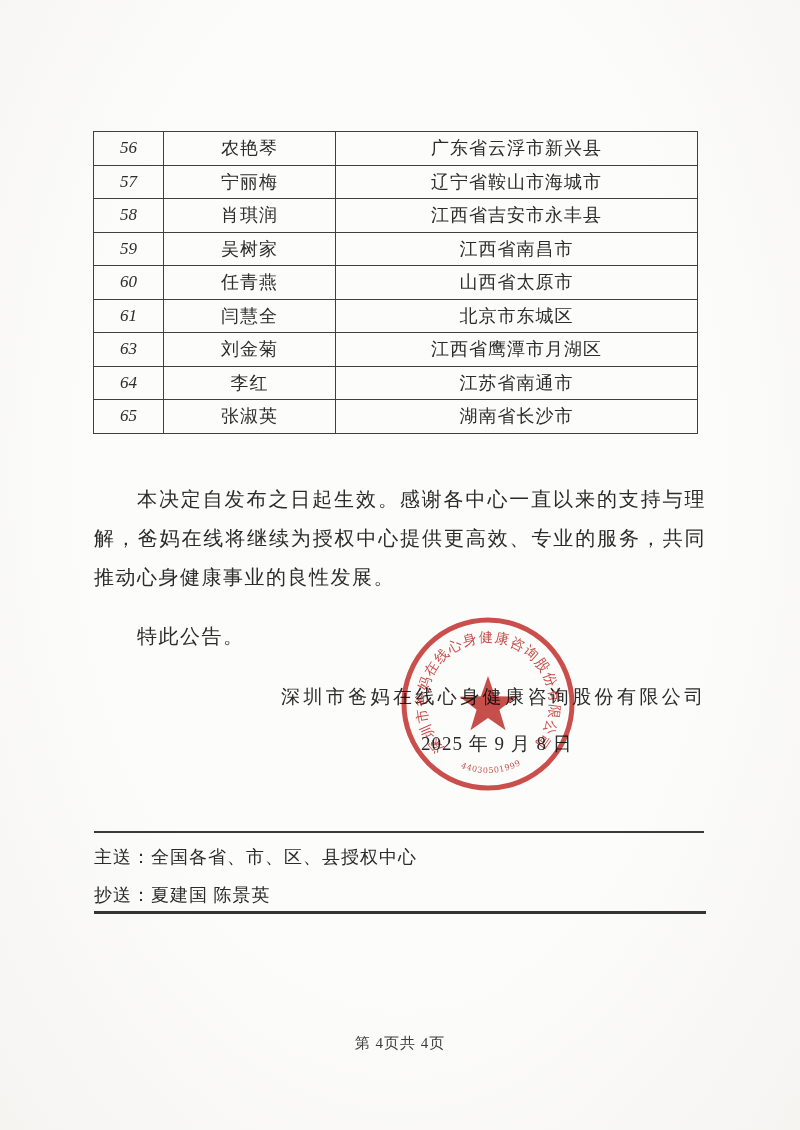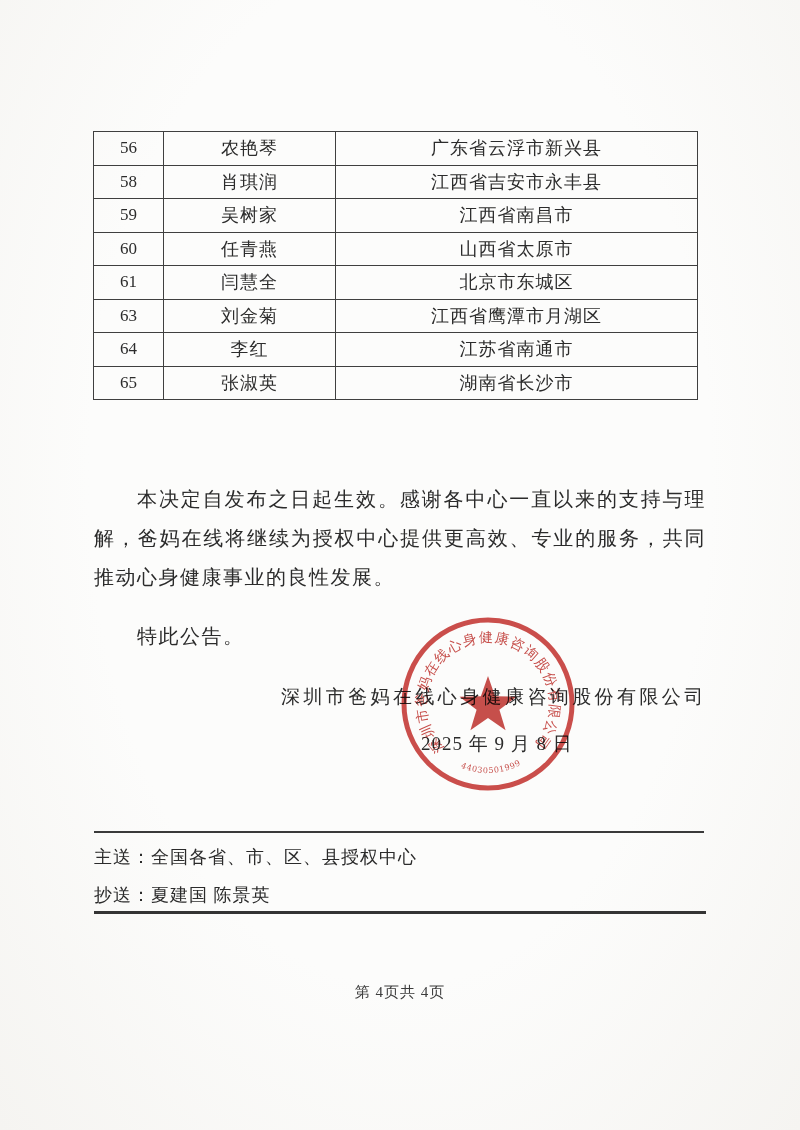--- a/index.html
+++ b/index.html
@@ -7,21 +7,21 @@
     position:relative;width:800px;height:1130px;margin:0 auto;overflow:hidden;
     background:radial-gradient(ellipse at 50% 42%, #fcfcfb 55%, #f5f4f1 100%);
     font-family:"Liberation Serif","DejaVu Serif",serif;color:#2d2d2d;
   }
   
   .roster{position:absolute;left:93px;top:131px;border-collapse:collapse;table-layout:fixed;width:604px;}
   .roster td{
     border:1.5px solid #3f3f3f;height:32.5px;text-align:center;vertical-align:middle;
     font-size:18px;letter-spacing:1px;padding:0;color:#2c2c2c;
   }
-  .roster td.num{font-size:17px;letter-spacing:0;}
+  .roster td.num{font-size:17px;letter-spacing:0;font-style:italic;}
   
   .para{
     position:absolute;left:94px;top:480px;width:612px;margin:0;
     font-size:20px;letter-spacing:1.5px;line-height:39px;text-align:justify;
     text-indent:43px;color:#2b2b2b;
   }
   .closing{
     position:absolute;left:137px;top:620px;margin:0;
     font-size:20px;letter-spacing:1.5px;line-height:33px;color:#2b2b2b;white-space:nowrap;
   }
@@ -39,40 +39,45 @@
     position:absolute;left:396px;top:612px;width:184px;height:184px;
     mix-blend-mode:multiply;opacity:0.92;
   }
   
   .field-row{position:absolute;left:94px;font-size:18px;letter-spacing:1px;white-space:nowrap;color:#2b2b2b;}
   .field-row.bold{font-weight:bold;letter-spacing:0.8px;}
   .rule{position:absolute;left:94px;background:#3a3a3a;}
   .rule-1{top:831px;width:610px;height:2px;}
   .rule-2{top:911px;width:612px;height:3px;background:#343434;}
   .page-num{
-    position:absolute;left:0;top:983px;width:800px;text-align:center;
+    position:absolute;left:0;top:1034px;width:800px;text-align:center;
     font-size:15px;letter-spacing:1px;color:#3c3c3c;
   }
 </style>
 </head>
 <body>
 
 <div class="page">
 
   <table class="roster">
     <colgroup>
         <col style="width:70px">
         <col style="width:172px">
         <col style="width:362px">
       </colgroup>
     <tbody>
       <tr>
         <td class="num">56</td>
         <td>农艳琴</td>
         <td>广东省云浮市新兴县</td>
+      </tr>
+      <tr>
+        <td class="num">57</td>
+        <td>宁丽梅</td>
+        <td>辽宁省鞍山市海城市</td>
       </tr>
       <tr>
         <td class="num">58</td>
         <td>肖琪润</td>
         <td>江西省吉安市永丰县</td>
       </tr>
       <tr>
         <td class="num">59</td>
         <td>吴树家</td>
         <td>江西省南昌市</td>

